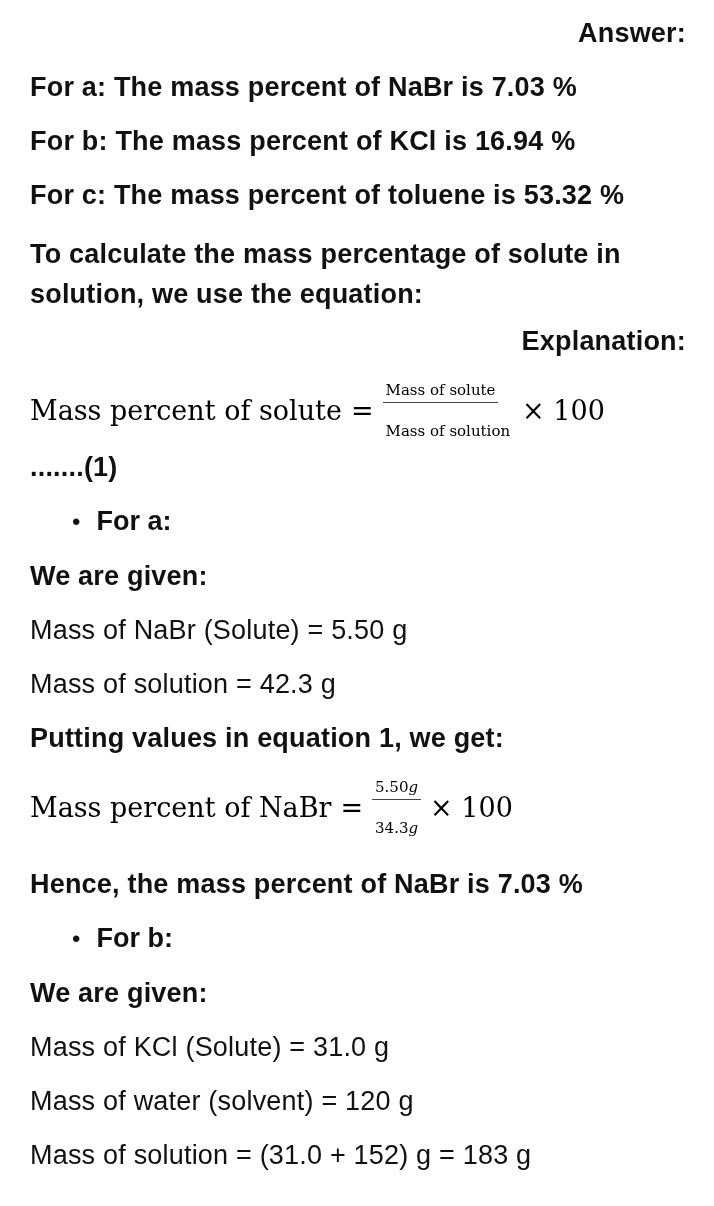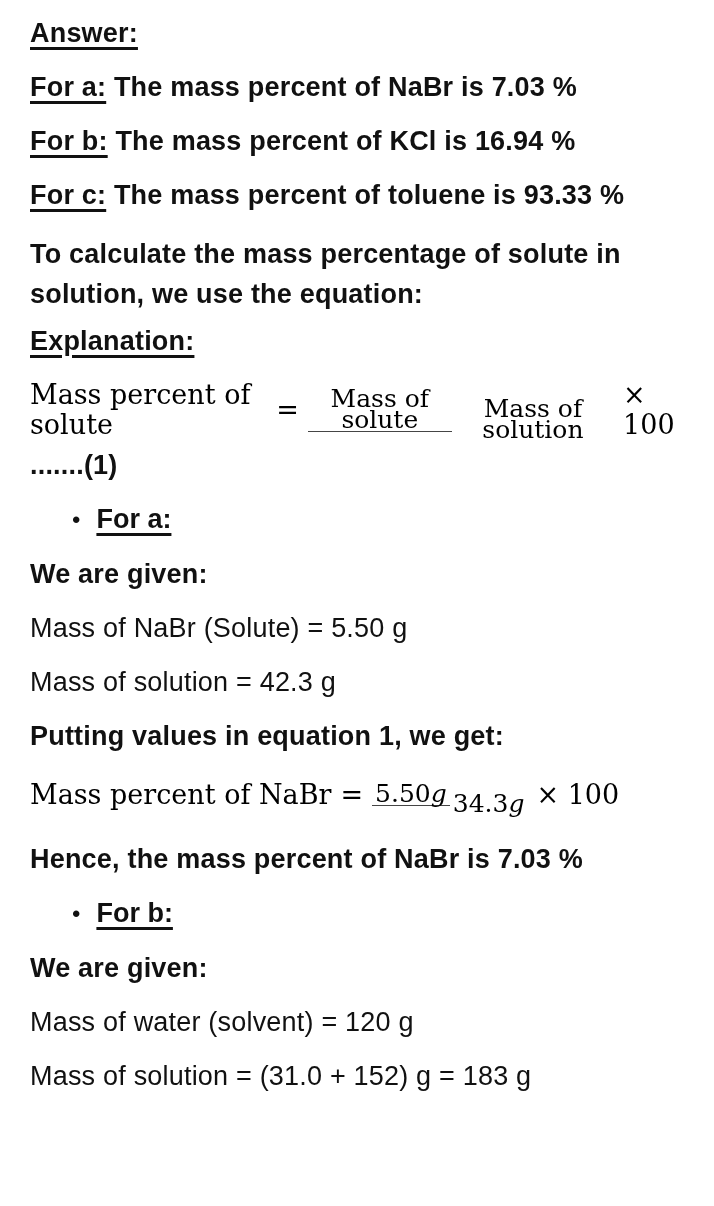--- a/index.html
+++ b/index.html
@@ -15,23 +15,23 @@
     padding: 18px 28px 20px 30px;
   }
   .line {
     font-size: 27px;
     line-height: 30px;
     margin-bottom: 24px;
     letter-spacing: 0.2px;
   }
   .bold { font-weight: 700; }
   .underline {
-    text-decoration: underline;
     text-decoration-thickness: 2.5px;
     text-underline-offset: 5px;
+    text-align: right;
   }
   .para {
     line-height: 40px;
     margin-bottom: 12px;
     max-width: 660px;
   }
   
   .math {
     font-family: "DejaVu Serif", "Liberation Serif", serif;
     color: #000000;
@@ -39,24 +39,24 @@
     line-height: 30px;
     margin-bottom: 30px;
     display: flex;
     align-items: center;
     gap: 9px;
     letter-spacing: 0;
   }
   .math.tight { margin-bottom: 10px; }
   .frac {
     display: inline-flex;
-    flex-direction: row;
-    align-items: center;
+    flex-direction: column;
+    align-items: flex-start;
     text-align: center;
-    font-size: 25px;
+    font-size: 15px;
     line-height: 21px;
     vertical-align: middle;
   }
   .frac .num {
     border-bottom: 1.6px solid #454545;
     padding: 0 3px 1px 3px;
   }
   .frac .den { padding: 1px 3px 0 3px; margin-top: 17px; }
   .unit { font-style: italic; }
   
@@ -87,21 +87,21 @@
     <span>The mass percent of NaBr is 7.03 %</span>
   </div>
 
   <div class="line bold">
     <span class="underline">For b:</span>
     <span>The mass percent of KCl is 16.94 %</span>
   </div>
 
   <div class="line bold">
     <span class="underline">For c:</span>
-    <span>The mass percent of toluene is 93.33 %</span>
+    <span>The mass percent of toluene is 53.32 %</span>
   </div>
 
   <div class="line bold para">To calculate the mass percentage of solute in solution, we use the equation:</div>
 
   <div class="line bold underline">Explanation:</div>
 
   <div class="math tight">
     <span>Mass percent of solute</span>
     <span>=</span>
     <span class="frac">
@@ -139,18 +139,19 @@
 
   <div class="line bold">Hence, the mass percent of NaBr is 7.03 %</div>
 
   <div class="bullet-line">
     <span class="bullet-glyph">•</span>
     <span class="bold underline">For b:</span>
   </div>
 
   <div class="line bold">We are given:</div>
 
+  <div class="line">Mass of KCl (Solute) = 31.0 g</div>
 
   <div class="line">Mass of water (solvent) = 120 g</div>
 
   <div class="line">Mass of solution = (31.0 + 152) g = 183 g</div>
 
 </div>
 
 </body></html>

